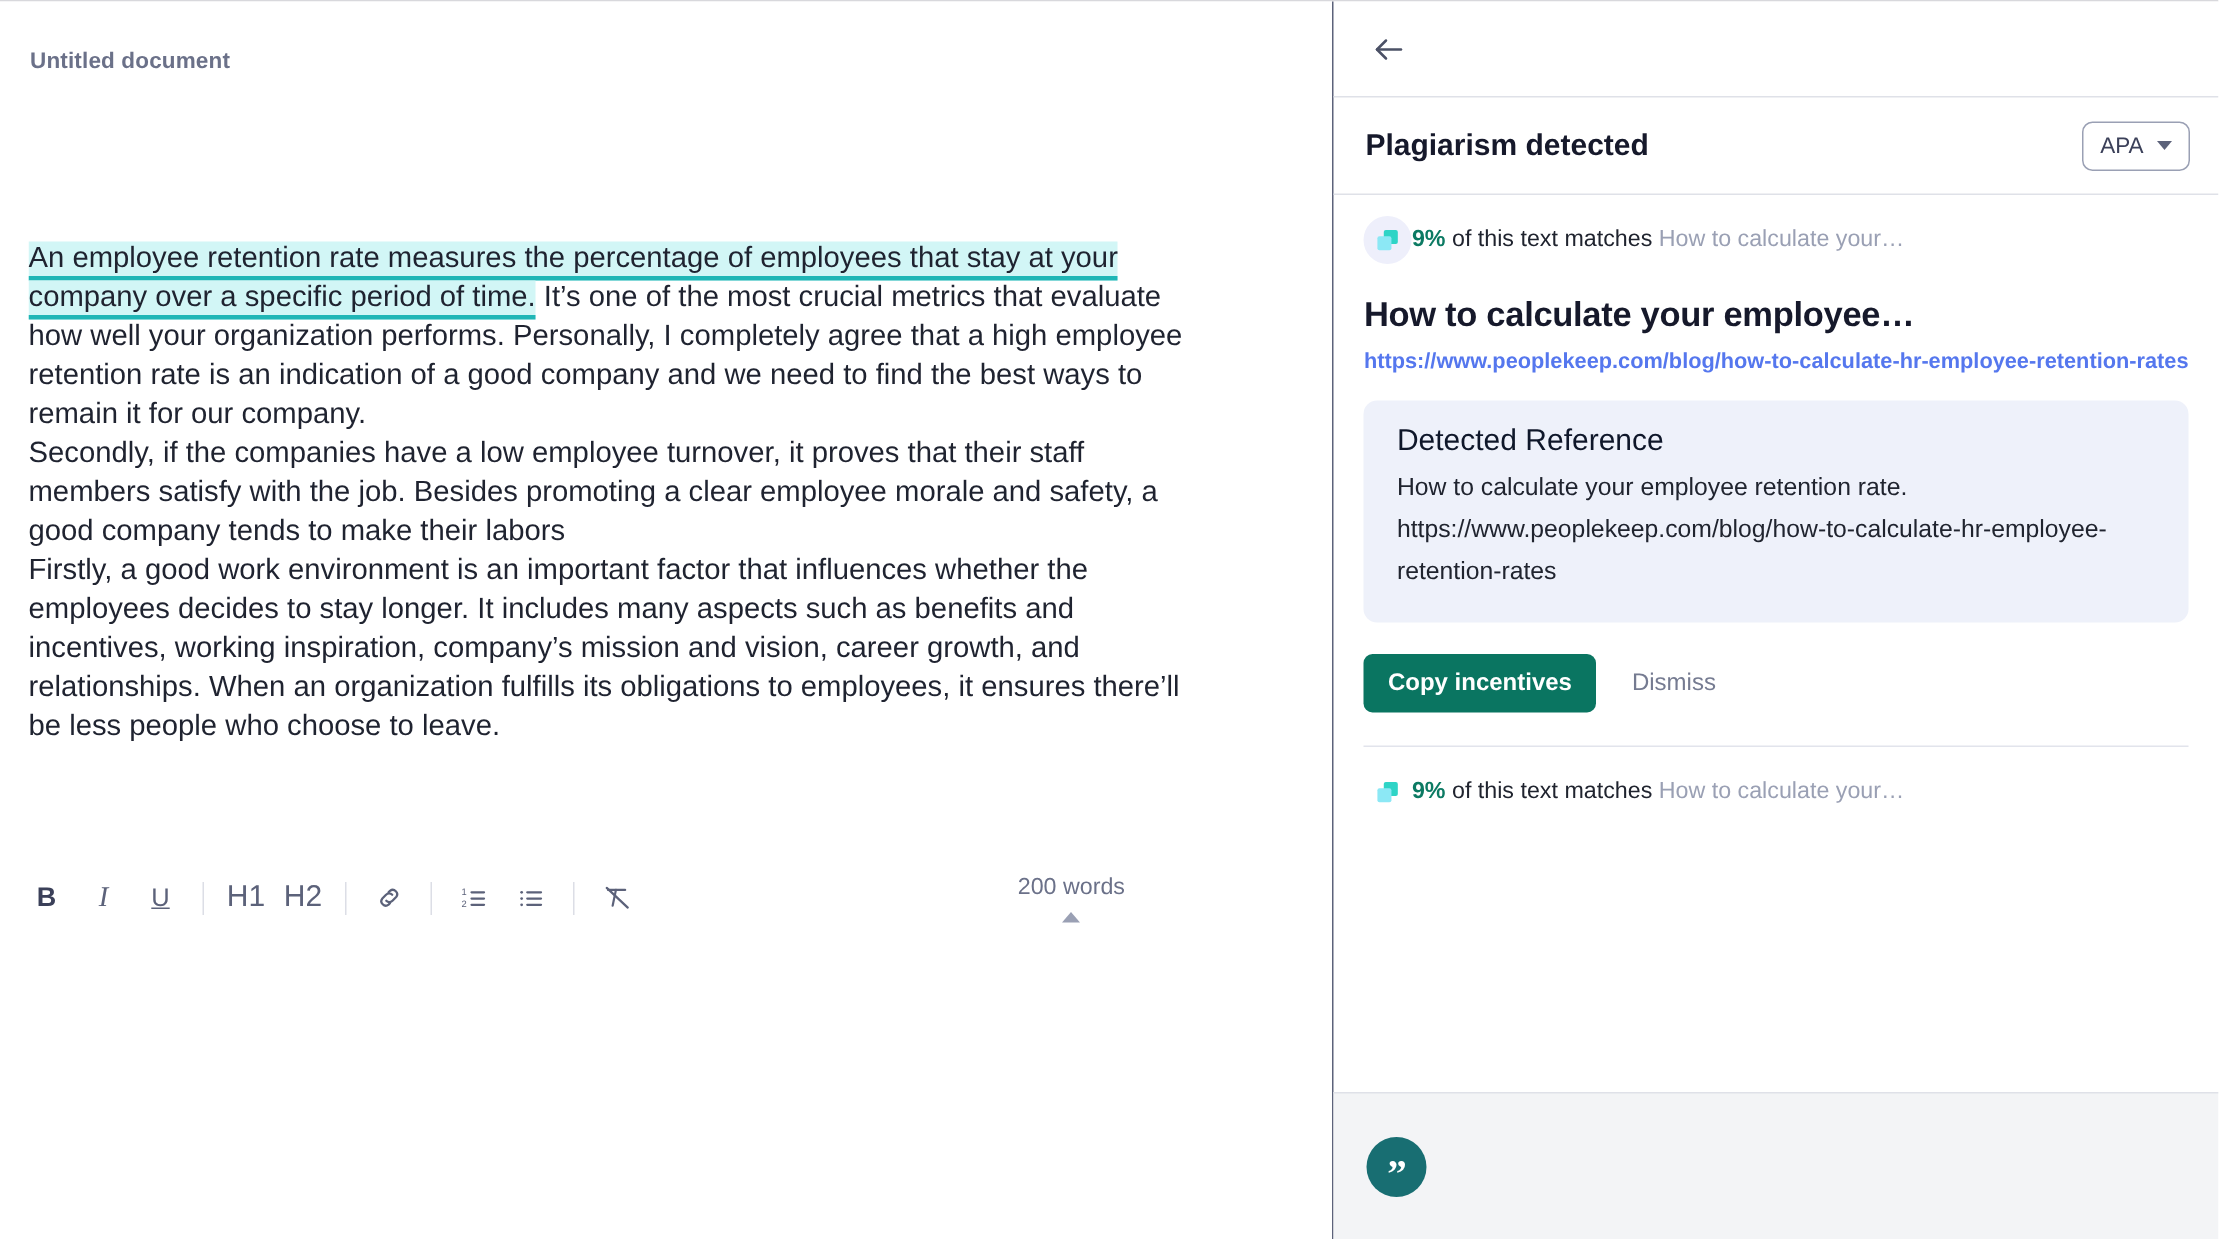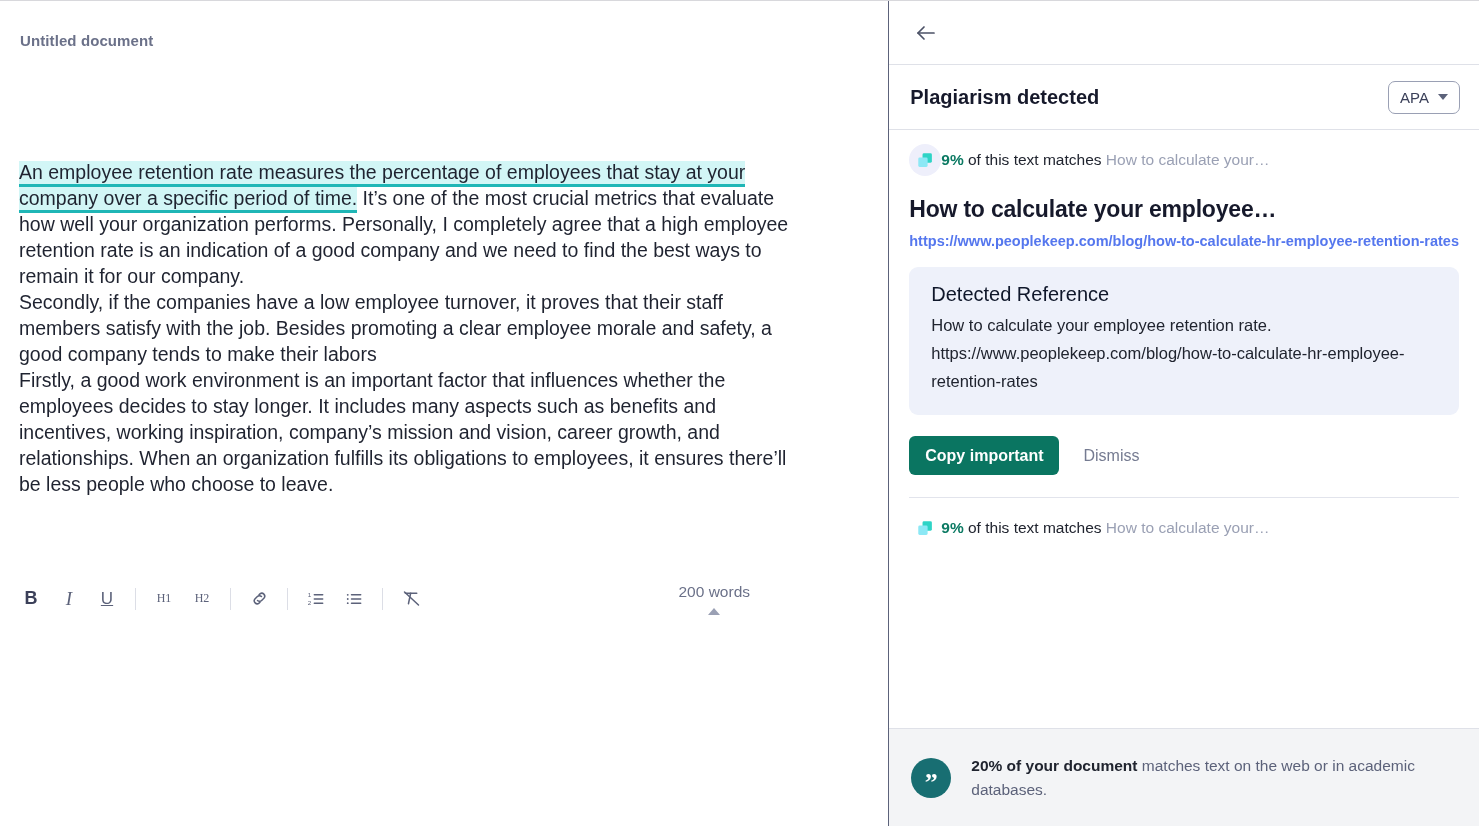--- a/index.html
+++ b/index.html
@@ -63,21 +63,21 @@
     display: flex; align-items: center; justify-content: center;
     color: #5c627a;
     font-size: 17px;
     cursor: pointer;
     border-radius: 4px;
     margin: 0 3px;
   }
   .tb-btn.bold { font-weight: bold; font-size: 18px; color: #3b4059; }
   .tb-btn.ital { font-style: italic; font-family: "Liberation Serif", serif; font-size: 19px; }
   .tb-btn.under { text-decoration: underline; }
-  .tb-btn.h { font-size: 12px; font-family: Liberation Serif, serif; }
+  .tb-btn.h { font-size: 20px; }
   .tb-sep { width: 1px; height: 22px; background: #dcdee6; margin: 0 9px; }
   .tb-right {
     margin-left: auto;
     display: flex; align-items: center;
     gap: 7px;
     padding-right: 193px;
     color: #6b7189;
     font-size: 15.5px;
     cursor: pointer;
     flex-direction: column;
@@ -348,21 +348,21 @@
 
         <div class="src-title">How to calculate your employee…</div>
         <div class="src-url">https://www.peoplekeep.com/blog/how-to-calculate-hr-employee-retention-rates</div>
 
         <div class="ref-box">
           <div class="ref-label">Detected Reference</div>
           <div class="ref-text">How to calculate your employee retention rate. https://www.peoplekeep.com/blog/how-to-calculate-hr-employee-retention-rates</div>
         </div>
 
         <div class="ref-actions">
-          <button class="btn-copy">Copy important</button>
+          <button class="btn-copy">Copy incentives</button>
           <button class="btn-dismiss">Dismiss</button>
         </div>
       </div>
 
       <div class="divider-row">
           <div class="divider"></div>
         </div>
 
       <div class="match-block">
         <div class="match-line">
@@ -375,17 +375,16 @@
           <span><b class="pct">9%</b><span> of this text matches </span><span class="match-src">How to calculate your…</span></span>
         </div>
       </div>
 
     </div>
 
     <div class="panel-footer">
       <div class="quote-badge">
           <span>”</span>
         </div>
-      <div class="footer-text"><b>20% of your document</b><span> matches text on the web or in academic databases.</span></div>
     </div>
 
   </div>
 </div>
 
 </body></html>

